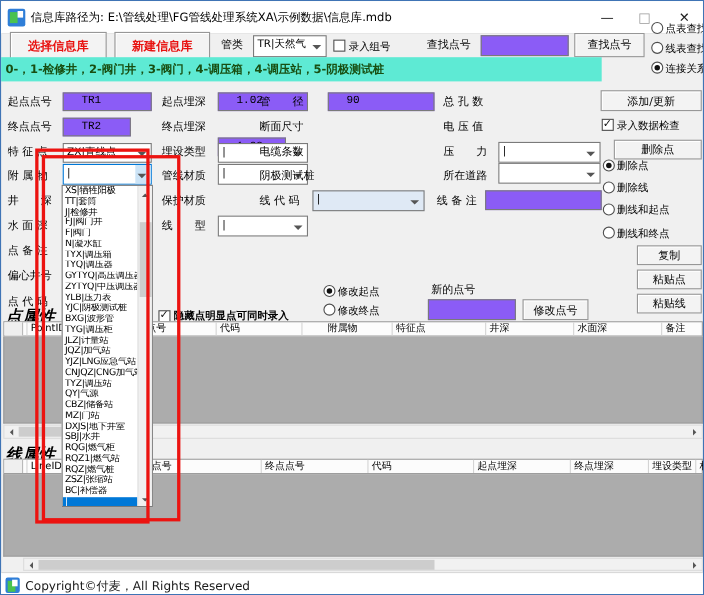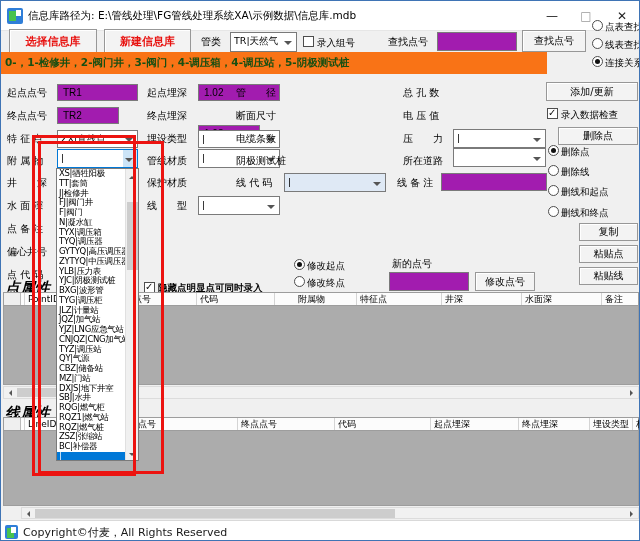--- a/index.html
+++ b/index.html
@@ -9,37 +9,37 @@
     font-family:"DejaVu Sans","Liberation Sans",sans-serif;color:#000}
   
   #titlebar{position:absolute;left:0;top:0;width:100%;height:30px;background:#fff;border-bottom:1px solid #e6e6e6}
   #titletext{position:absolute;left:27px;top:8px;font-size:10.5px;white-space:nowrap}
   .appicon{position:absolute;left:6px;top:7px;width:16px;height:16px;background:#2f7ed8;border-radius:2px;overflow:hidden}
   .appicon i{position:absolute;left:2px;top:3px;width:7px;height:10px;background:#49c24f}
   .appicon b{position:absolute;right:2px;top:2px;width:5px;height:6px;background:#fff}
   .wbtn{position:absolute;top:0;height:30px;width:34px;display:flex;align-items:center;justify-content:center;font-size:12px;color:#222}
   
   .lbl{position:absolute;font-size:10px;white-space:pre;line-height:12px}
-  .inp{position:absolute;background:#a21caf;border:1px solid #7a7a7a;font-size:10px;padding:1px 5px;font-family:Liberation Sans, sans-serif}
+  .inp{position:absolute;background:#8b5cf6;border:1px solid #7a7a7a;font-size:10px;padding:1px 16px;font-family:Liberation Mono, monospace}
   .btn{position:absolute;background:#f3f3f3;border:1px solid #979797;box-shadow:inset 1px 1px 0 #fff;
        font-size:10px;display:flex;align-items:center;justify-content:center;white-space:nowrap;cursor:default}
   .btn.red{color:#e8110f;font-weight:bold;font-size:11px}
   .combo{position:absolute;background:#fff;border:1px solid #7a7a7a;font-size:9.5px;line-height:15px;padding-left:3px;white-space:nowrap;overflow:hidden}
   .combo::after{content:"";position:absolute;right:4px;top:50%;margin-top:-1px;border:4px solid transparent;border-top-color:#555}
   .combo.focus{border-color:#0078d7}
   .combo.focus::before{content:"";position:absolute;right:0;top:0;bottom:0;width:14px;background:#cce4f7}
   .combo.dis{background:#dfe9f5}
   .radio{position:absolute;width:11px;height:11px;border:1px solid #4d4d4d;border-radius:50%;background:#fff}
   .radio .dot{display:none;position:absolute;left:2px;top:2px;width:5px;height:5px;border-radius:50%;background:#111}
   .radio.on .dot{display:block}
   .check{position:absolute;width:11px;height:11px;border:1px solid #4d4d4d;background:#fff;font-size:10px;line-height:9px}
   .check.on::after{content:"✓";position:absolute;left:0px;top:-1px;color:#111}
   .small{font-size:9.5px}
   
-  #infobar{position:absolute;left:0;top:51px;width:546px;height:22px;background:#f97316}
+  #infobar{position:absolute;left:0;top:51px;width:546px;height:22px;background:#5eead4}
   #infobar span{position:absolute;left:4px;top:4px;font-size:10.5px;font-weight:600;color:#184f12;white-space:nowrap}
   
   #dd-list{position:absolute;left:55px;top:167px;width:83px;height:293px;background:#fff;border:1px solid #7a7a7a;z-index:20;overflow:hidden}
   .dd-item{height:9.75px;line-height:9.5px;font-size:8.5px;white-space:nowrap;overflow:hidden;padding-left:2px;width:68px;letter-spacing:-0.3px}
   .dd-item.sel{background:#0078d7;color:#fff}
   #dd-sb{position:absolute;right:0;top:0;width:13px;height:100%;background:#f0f0f0;border-left:1px solid #e0e0e0}
   .sb-arrow{position:absolute;left:0;width:13px;height:13px;background:#f0f0f0}
   .sb-arrow::after{content:"";position:absolute;left:3px;border:3.5px solid transparent}
   #dd-up::after{top:4px;border-bottom-color:#555}
   #dd-down::after{top:6px;border-top-color:#555}
@@ -127,20 +127,21 @@
   <input class="inp" style="left: 197px; top: 124px; width: 62px; height: 17px;" value="1.03">
   <div class="combo" style="left:197px;top:129px;width:82px;height:18px">|</div>
   <div class="combo" style="left:197px;top:148px;width:82px;height:19px">|</div>
   <div class="combo" style="left:197px;top:195px;width:82px;height:19px">|</div>
 
   <span class="lbl" style="left:235px;top:86px">管　　径</span>
   <span class="lbl" style="left:235px;top:109px">断面尺寸</span>
   <span class="lbl" style="left:235px;top:132px">电缆条数</span>
   <span class="lbl" style="left:235px;top:154px">阴极测试桩</span>
   <span class="lbl" style="left:235px;top:176px">线 代 码</span>
+  <input class="inp" style="left: 297px; top: 83px; width: 97px; height: 17px;" value="90">
   <div class="combo dis" style="left:283px;top:172px;width:102px;height:19px">|</div>
 
   <span class="lbl" style="left:402px;top:86px">总 孔 数</span>
   <span class="lbl" style="left:402px;top:109px">电 压 值</span>
   <span class="lbl" style="left:402px;top:132px">压　　力</span>
   <span class="lbl" style="left:402px;top:154px">所在道路</span>
   <span class="lbl" style="left:396px;top:176px">线 备 注</span>
   <div class="combo" style="left:452px;top:128px;width:93px;height:19px">|</div>
   <div class="combo" style="left:452px;top:147px;width:93px;height:19px"></div>
   <input class="inp" style="left: 440px; top: 172px; width: 106px; height: 18px;">

